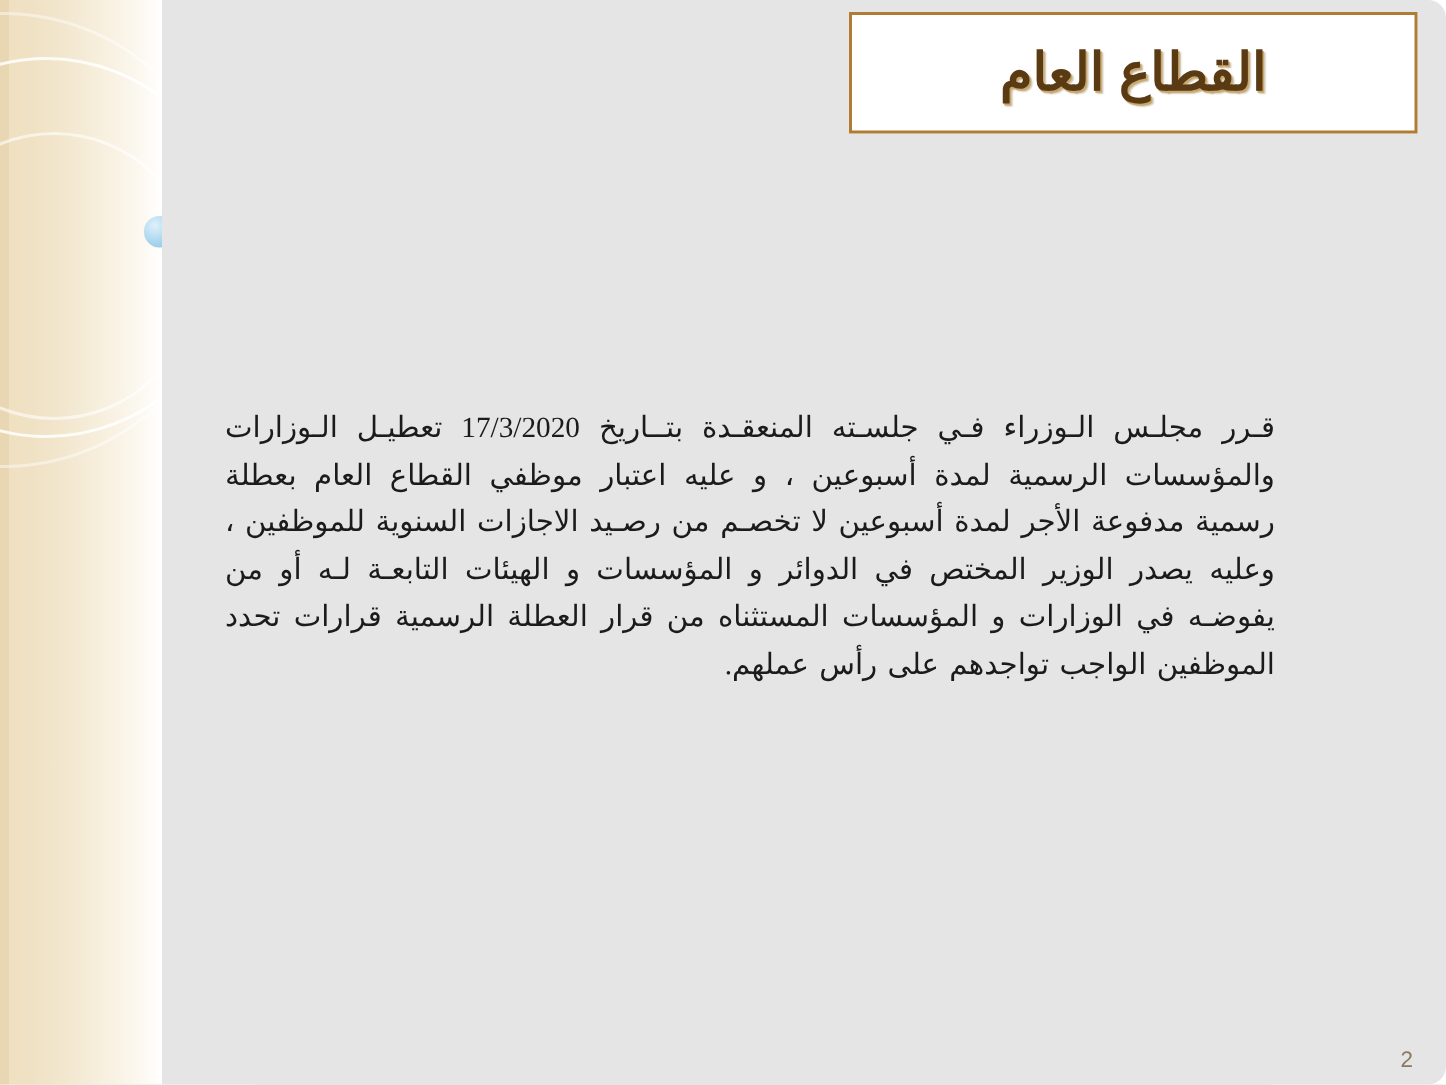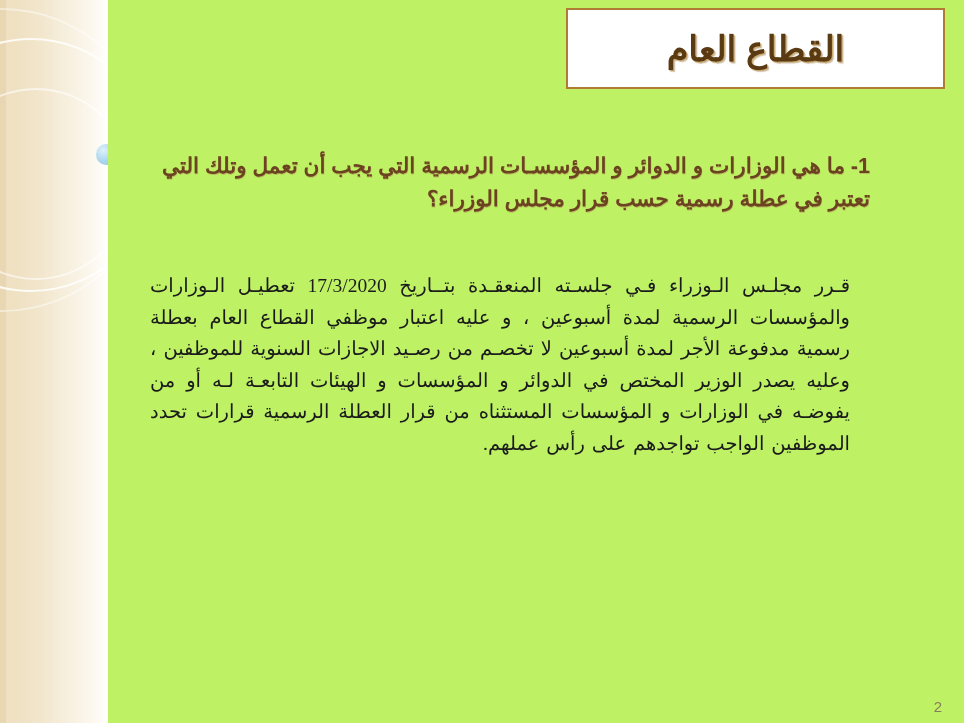--- a/index.html
+++ b/index.html
@@ -11,21 +11,22 @@
     height: 723px;
     background: #ffffff;
     font-family: "Liberation Serif", serif;
     overflow: hidden;
     position: relative;
   }
 
   .slide {
     position: absolute;
     inset: 0;
-    background: #bef264;
+    background: #e5e5e5;
+    border-radius: 12px;
   }
 
   
   .left-band {
     position: absolute;
     top: 0;
     left: 0;
     width: 108px;
     height: 723px;
     background: linear-gradient(90deg,
@@ -155,19 +156,18 @@
     <div class="band-ring ring-1"></div>
     <div class="band-ring ring-2"></div>
     <div class="band-dot dot-big"></div>
 
   </div>
 
   <div class="title-box">
     <div class="title-text">القطاع العام</div>
   </div>
 
-  <div class="question">1- ما هي الوزارات و الدوائر و المؤسسـات  الرسمية التي يجب أن تعمل وتلك التي تعتبر في عطلة رسمية حسب قرار مجلس الوزراء؟</div>
 
   <div class="body-text">قـرر مجلـس الـوزراء  فـي جلسـته المنعقـدة بتــاريخ 17/3/2020 تعطيـل الـوزارات والمؤسسات الرسمية لمدة أسبوعين ، و عليه اعتبار موظفي القطاع العام بعطلة رسمية مدفوعة الأجر لمدة أسبوعين لا تخصـم من رصـيد الاجازات السنوية للموظفين ، وعليه يصدر الوزير المختص في الدوائر و المؤسسات و الهيئات التابعـة لـه أو من يفوضـه في الوزارات و المؤسسات المستثناه من قرار العطلة الرسمية قرارات تحدد الموظفين الواجب تواجدهم على رأس عملهم.</div>
 
   <div class="page-number">2</div>
 
 </div>
 
 </body></html>

